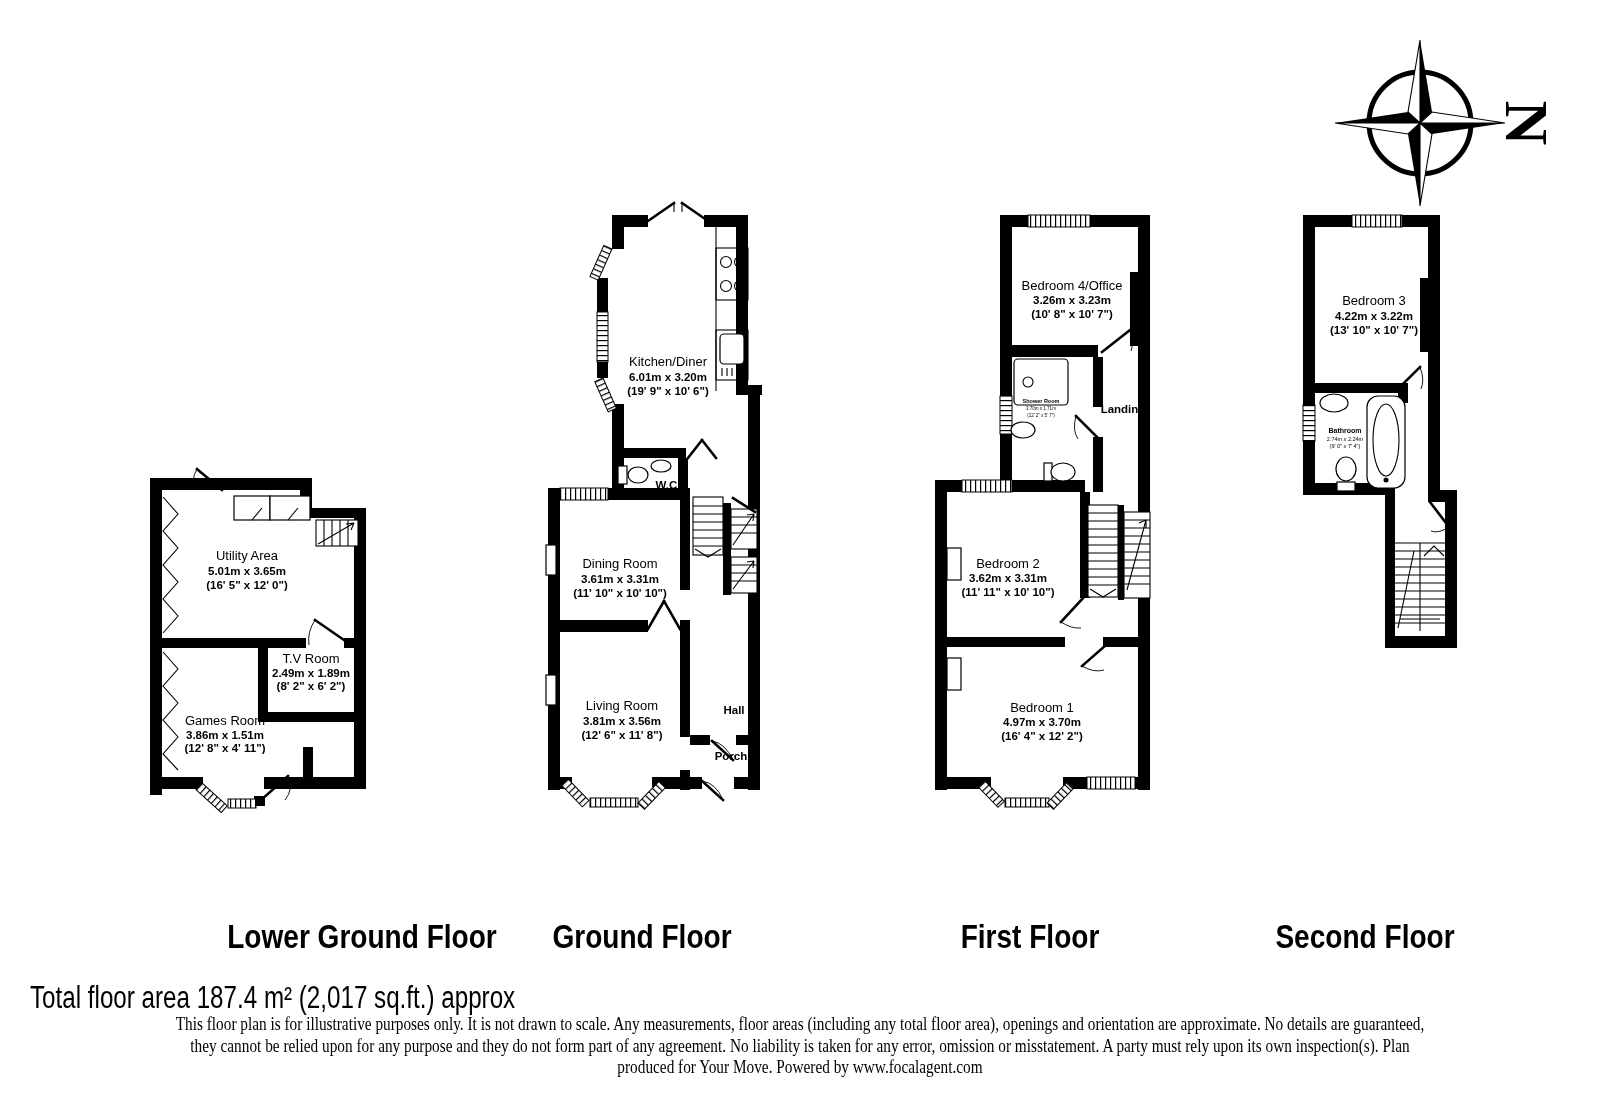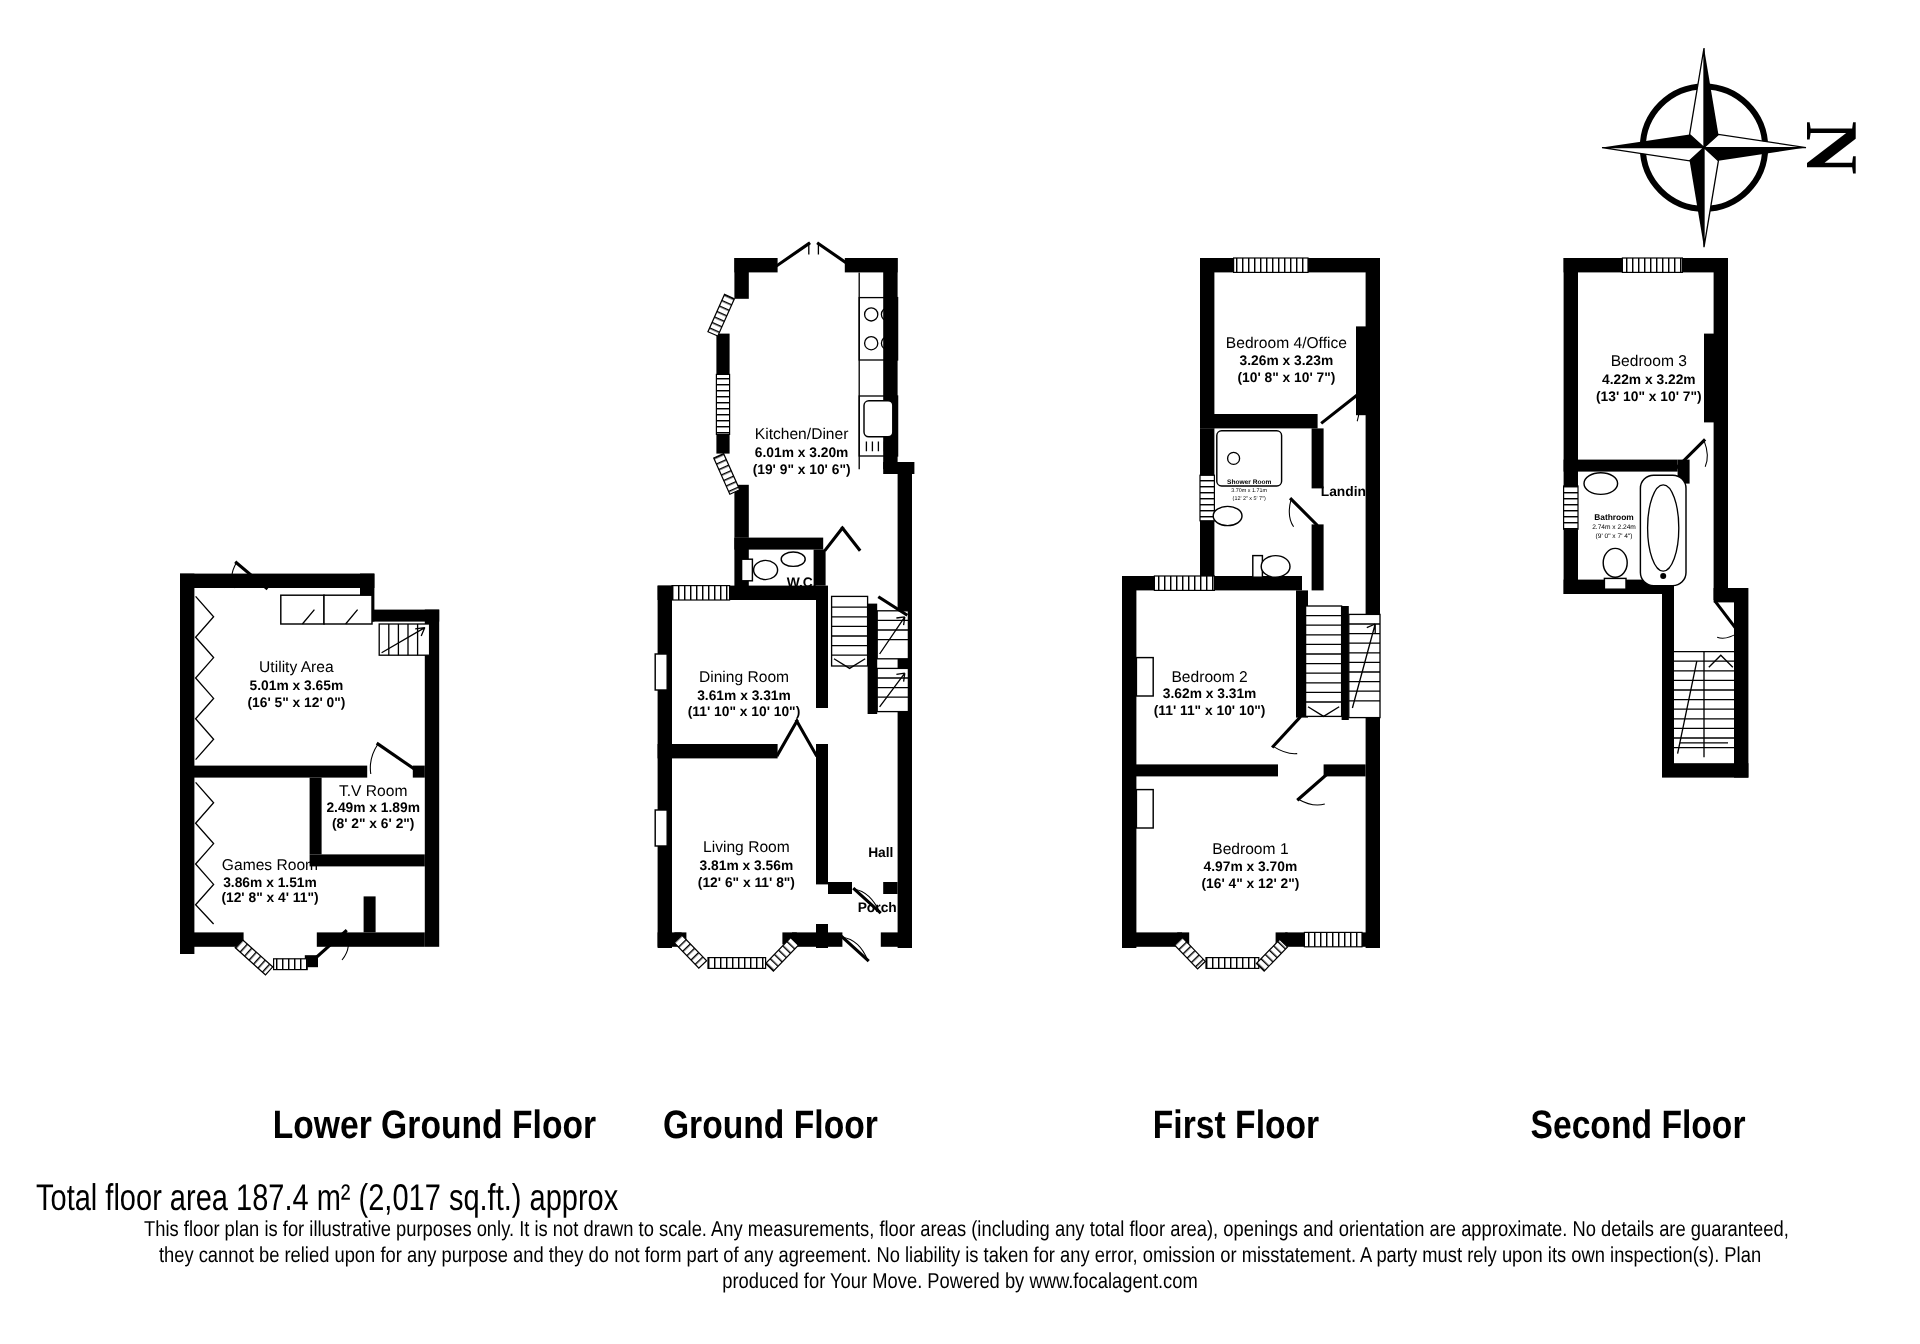--- a/index.html
+++ b/index.html
@@ -23,21 +23,21 @@
   .tinyD{font:4.5px "Liberation Sans",sans-serif;text-anchor:middle;}
   .batN{font:bold 7px "Liberation Sans",sans-serif;text-anchor:middle;}
   .batD{font:5.5px "Liberation Sans",sans-serif;text-anchor:middle;}
   .compassN{font:bold 62px "Liberation Serif",serif;text-anchor:middle;}
   
   .floor-title{position:absolute;top:918px;transform:translateX(-50%) scaleX(0.85);
                font-weight:bold;font-size:33px;white-space:nowrap;}
   .total-line{position:absolute;left:30px;top:980px;font-size:31px;
               transform:scaleX(0.78);transform-origin:left center;white-space:nowrap;}
   .disclaimer{position:absolute;left:0;top:1014px;width:1600px;text-align:center;
-              font-size:18px;line-height:21.5px;}
+              font-size:18px;line-height:21.5px;font-family:Liberation Serif, serif;}
   .disclaimer div{transform:scaleX(0.85);transform-origin:center;white-space:nowrap;}
 </style>
 </head>
 <body>
 
 <div id="canvas">
 
 <svg width="1600" height="1120" viewBox="0 0 1600 1120">
   <defs>
     <pattern id="stV" width="5" height="14" patternUnits="userSpaceOnUse">

